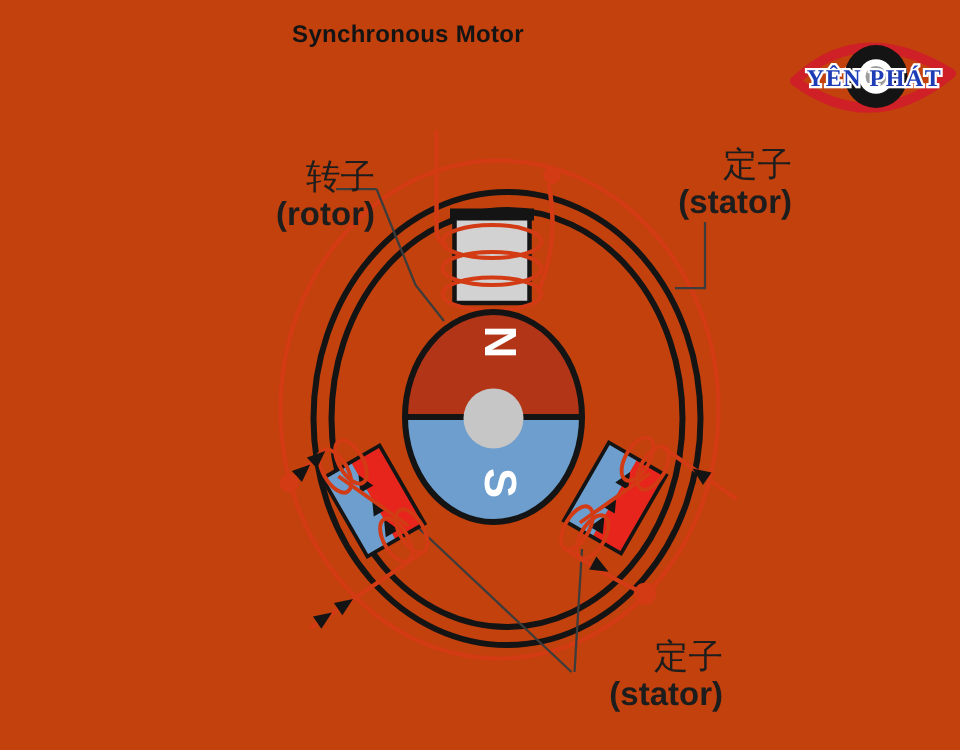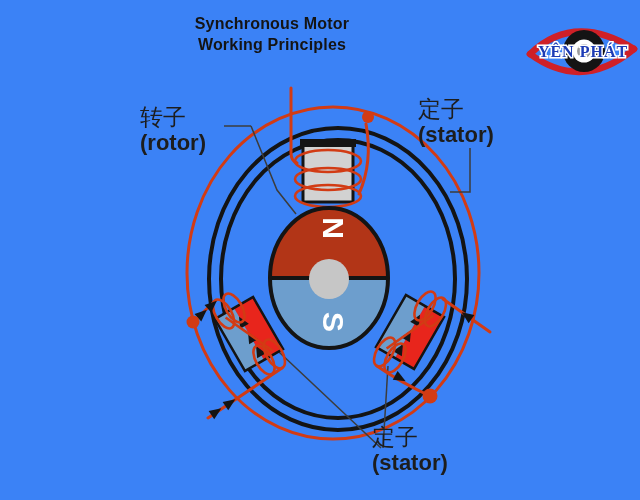--- a/index.html
+++ b/index.html
@@ -1,24 +1,24 @@
 <!DOCTYPE html>
 <html><head>
 <meta charset="utf-8">
 <style>
   html,body{margin:0;padding:0;background:#e8e8e8;}
   .screen{
-    position:relative;width:640px;height:500px;background:#3b82f6;overflow:hidden;
+    position:relative;width:640px;height:500px;background:#c2410c;overflow:hidden;
     font-family:"Liberation Sans",sans-serif;
   }
   .title{
     position:absolute;left:132px;top:13px;width:280px;text-align:center;
     font-weight:bold;font-size:16px;line-height:21px;color:#141414;letter-spacing:0.2px;
   }
-  .lbl{position:absolute;text-align:left;color:#1d1d1d;}
+  .lbl{position:absolute;text-align:right;color:#1d1d1d;}
   .lbl .zh{font-size:23px;line-height:26px;font-weight:500;}
   .lbl .en{font-size:22px;line-height:25px;font-weight:700;}
   .lbl-rotor{left:140px;top:104px;width:110px;}
   .lbl-stator-top{left:418px;top:96px;width:110px;}
   .lbl-stator-bottom{left:372px;top:424px;width:110px;}
   svg{position:absolute;left:0;top:0;}
   .wire{fill:none;stroke:#d23b14;stroke-width:3;stroke-linecap:round;}
   .coil{fill:none;stroke:#d23b14;stroke-width:2.6;}
   .ring{fill:none;stroke:#141414;}
   .leader{fill:none;stroke:#3c3c3c;stroke-width:1.5;}
@@ -28,21 +28,20 @@
   .logo-text{font-family:"Liberation Serif",serif;font-size:16px;font-weight:bold;text-anchor:middle;
     paint-order:stroke;stroke:#ffffff;stroke-width:3px;letter-spacing:1px;}
 </style>
 </head>
 <body>
 
 <div class="screen">
 
   <div class="title">
     <div>Synchronous Motor</div>
-    <div>Working Principles</div>
   </div>
 
   <svg style="left:522px;top:10px;" width="118" height="80" viewBox="0 0 118 80">
     <path d="M8,44 Q52,2 112,39" fill="none" stroke-width="6.5" stroke-linecap="round" stroke="#cf2027"></path>
     <path d="M8,44 Q60,82 112,39" fill="none" stroke-width="6.5" stroke-linecap="round" stroke="#cf2027"></path>
     <circle cx="62" cy="41" r="21" fill="#141414"></circle>
     <circle cx="62" cy="41" r="11.5" fill="#ffffff"></circle>
     <circle cx="62" cy="41" r="7" fill="#9c9c9c"></circle>
     <text class="logo-text" x="61" y="47" fill="#1d3cb5">YÊN PHÁT</text>
   </svg>

